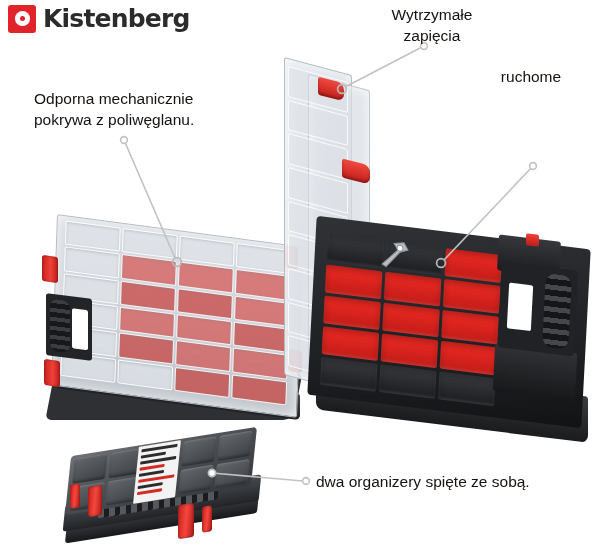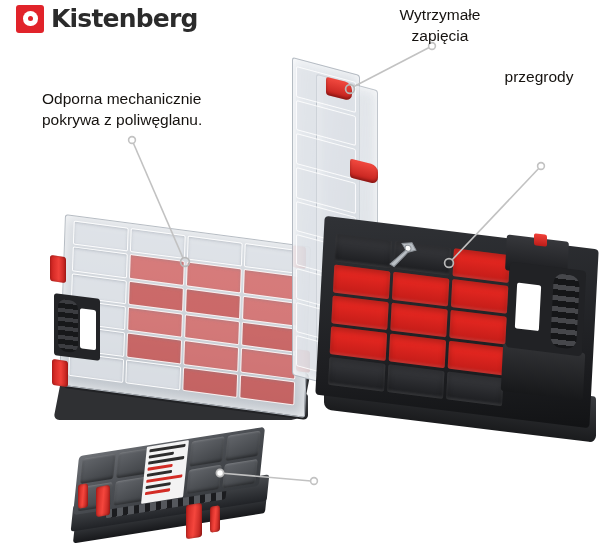--- a/index.html
+++ b/index.html
@@ -3,21 +3,21 @@
 <meta charset="utf-8">
 <style>
   html,body{margin:0;padding:0;}
   body{
     width:600px;height:549px;
     background:#ffffff;
     font-family:"DejaVu Sans", sans-serif;
     overflow:hidden;
     position:relative;
   }
-  #stage{position:absolute;left:8px;top:0;width:480px;height:549px;}
+  #stage{position:absolute;left:0;top:0;width:480px;height:549px;}
 
   
   .logo{position:absolute;left:8px;top:4px;display:flex;align-items:center;gap:7px;}
   .logo-mark{
     width:28px;height:28px;background:#e1232a;border-radius:3px;
     display:flex;align-items:center;justify-content:center;
   }
   .logo-mark .blob{
     width:15px;height:15px;background:#fff;border-radius:50% 50% 48% 48%/50% 50% 48% 48%;
     display:flex;align-items:center;justify-content:center;
@@ -340,17 +340,20 @@
     <div>Odporna mechanicznie</div>
     <div>pokrywa z poliwęglanu.</div>
   </div>
 
   <div class="anno c" style="left:368px;top:4px;width:128px;">
     <div>Wytrzymałe</div>
     <div>zapięcia</div>
   </div>
 
   <div class="anno c" style="left:468px;top:66px;width:126px;">
-    <div>przegrody</div>
-  </div>
-
+    <div>ruchome</div>
+  </div>
+
+  <div class="anno l" style="left:316px;top:471px;width:276px;">
+    <div>dwa organizery spięte ze sobą.</div>
+  </div>
 
 </div>
 
 </body></html>

